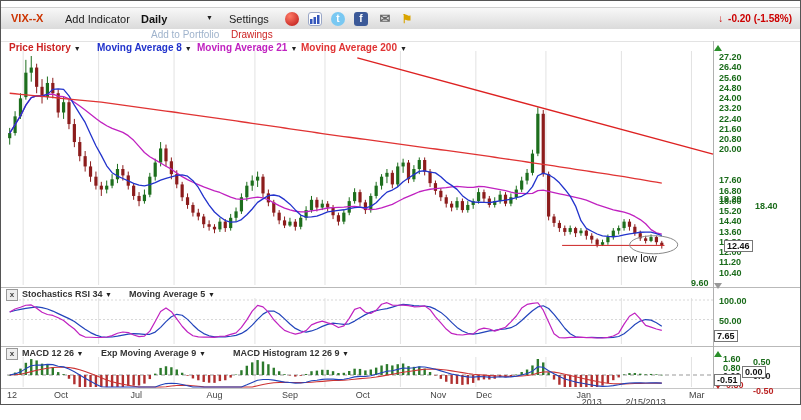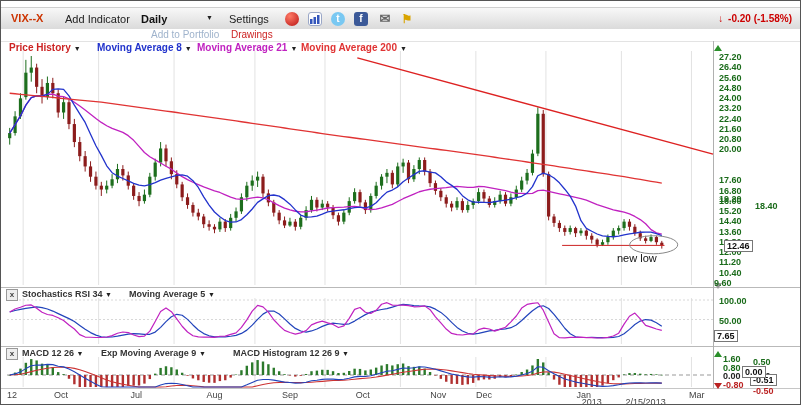--- a/index.html
+++ b/index.html
@@ -53,21 +53,21 @@
   .ph{position:absolute;font:700 9px "Liberation Sans",sans-serif;color:#333;z-index:4;}
   .closebox{position:absolute;width:10px;height:10px;border:1px solid #999;background:#eee;color:#444;
     font:700 8px/9px "Liberation Sans",sans-serif;text-align:center;z-index:4;}
   
   .tick{position:absolute;font:700 9px "Liberation Sans",sans-serif;z-index:4;white-space:nowrap;}
   .t-green{color:#1a6b1a;} .t-red{color:#bb2222;} .t-black{color:#222;}
   .badge{position:absolute;background:#fff;border:1px solid #777;font:700 9px "Liberation Sans",sans-serif;
     color:#111;padding:0 2px;z-index:5;white-space:nowrap;}
   #price-badge{left:723px;top:239px;}
   #stoch-badge{left:713px;top:329px;}
-  #macd-badge{left:713px;top:373px;margin-left:36px;}
+  #macd-badge{left:713px;top:373px;}
   #hist-badge{left:741px;top:365px;}
   #new-low{position:absolute;left:616px;top:251px;font:11px "Liberation Sans",sans-serif;color:#111;z-index:4;}
   
   .tlabel{position:absolute;font:9px "Liberation Sans",sans-serif;color:#444;z-index:4;white-space:nowrap;}
   
   .tri{position:absolute;width:0;height:0;z-index:4;}
   #tri-p-up{left:713px;top:44px;border-left:4px solid transparent;border-right:4px solid transparent;border-bottom:6px solid #2a8f2a;}
   #tri-p-dn{left:713px;top:282px;border-left:4px solid transparent;border-right:4px solid transparent;border-top:6px solid #999;}
   #tri-m-up{left:713px;top:350px;border-left:4px solid transparent;border-right:4px solid transparent;border-bottom:6px solid #2a8f2a;}
   #tri-m-dn{left:713px;top:382px;border-left:4px solid transparent;border-right:4px solid transparent;border-top:6px solid #bb2222;}
@@ -571,21 +571,21 @@
     <div class="tick t-green" style="left: 718px; top: 174.272px;">17.60</div>
     <div class="tick t-green" style="left: 718px; top: 184.545px;">16.80</div>
     <div class="tick t-green" style="left: 718px; top: 194.818px;">16.00</div>
     <div class="tick t-green" style="left: 718px; top: 205.09px; text-align: center;">15.20</div>
     <div class="tick t-green" style="left: 718px; top: 215.363px;">14.40</div>
     <div class="tick t-green" style="left: 718px; top: 225.636px;">13.60</div>
     <div class="tick t-green" style="left: 718px; top: 235.909px;">12.80</div>
     <div class="tick t-green" style="left: 718px; top: 246.181px;">12.00</div>
     <div class="tick t-green" style="left: 718px; top: 256.454px;">11.20</div>
     <div class="tick t-green" style="left: 718px; top: 266.727px;">10.40</div>
-    <div class="tick t-green" style="left: 713px; top: 276.999px;">9.60</div>
+    <div class="tick t-green" style="left: 690px; top: 276.999px;">9.60</div>
     <div class="tick t-green" style="left: 718px; top: 295px;">100.00</div>
     <div class="tick t-green" style="left: 718px; top: 314.5px;">50.00</div>
     <div class="tick t-green" style="left: 722px; top: 353px;">1.60</div>
     <div class="tick t-green" style="left: 722px; top: 361.5px;">0.80</div>
     <div class="tick t-black" style="left: 722px; top: 370px;">0.00</div>
     <div class="tick t-red" style="left: 722px; top: 378.5px;">-0.80</div>
     <div class="tick t-green" style="left: 752px; top: 355.5px;">0.50</div>
     <div class="tick t-black" style="left: 752px; top: 370px;">0.00</div>
     <div class="tick t-red" style="left: 752px; top: 384.5px;">-0.50</div>
     <div class="tlabel" style="left: 6px; top: 389px;">12</div>

